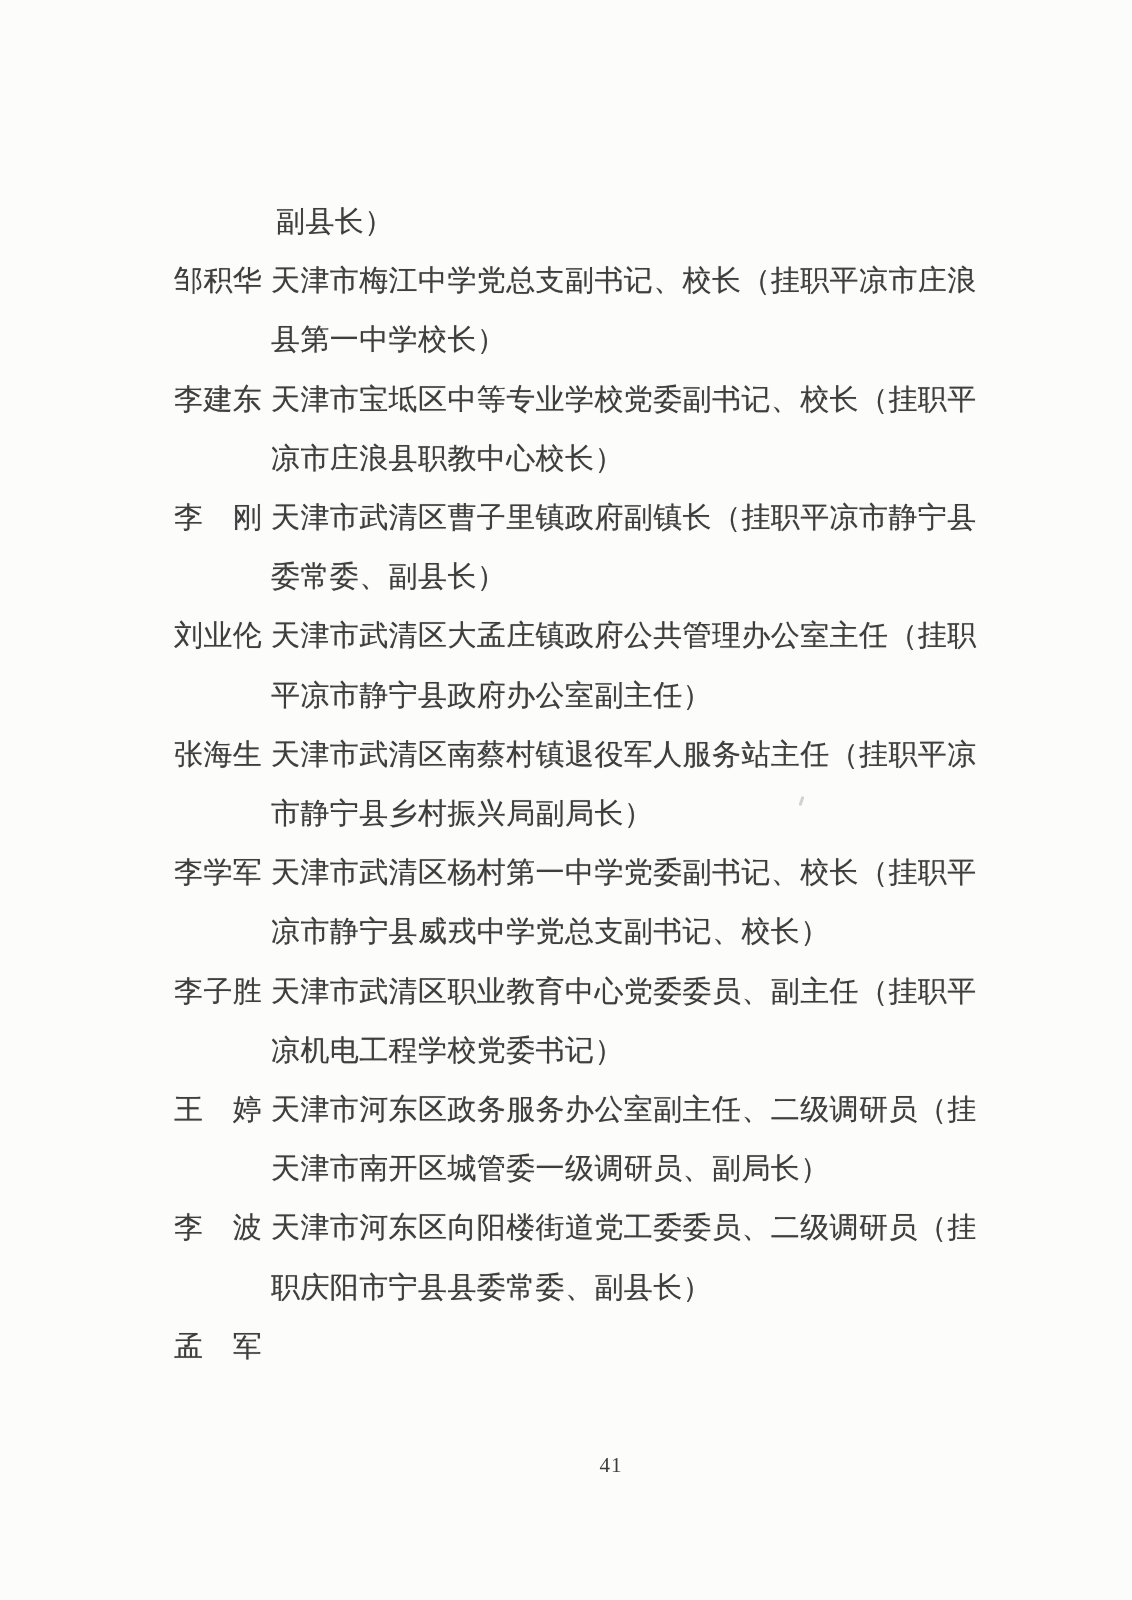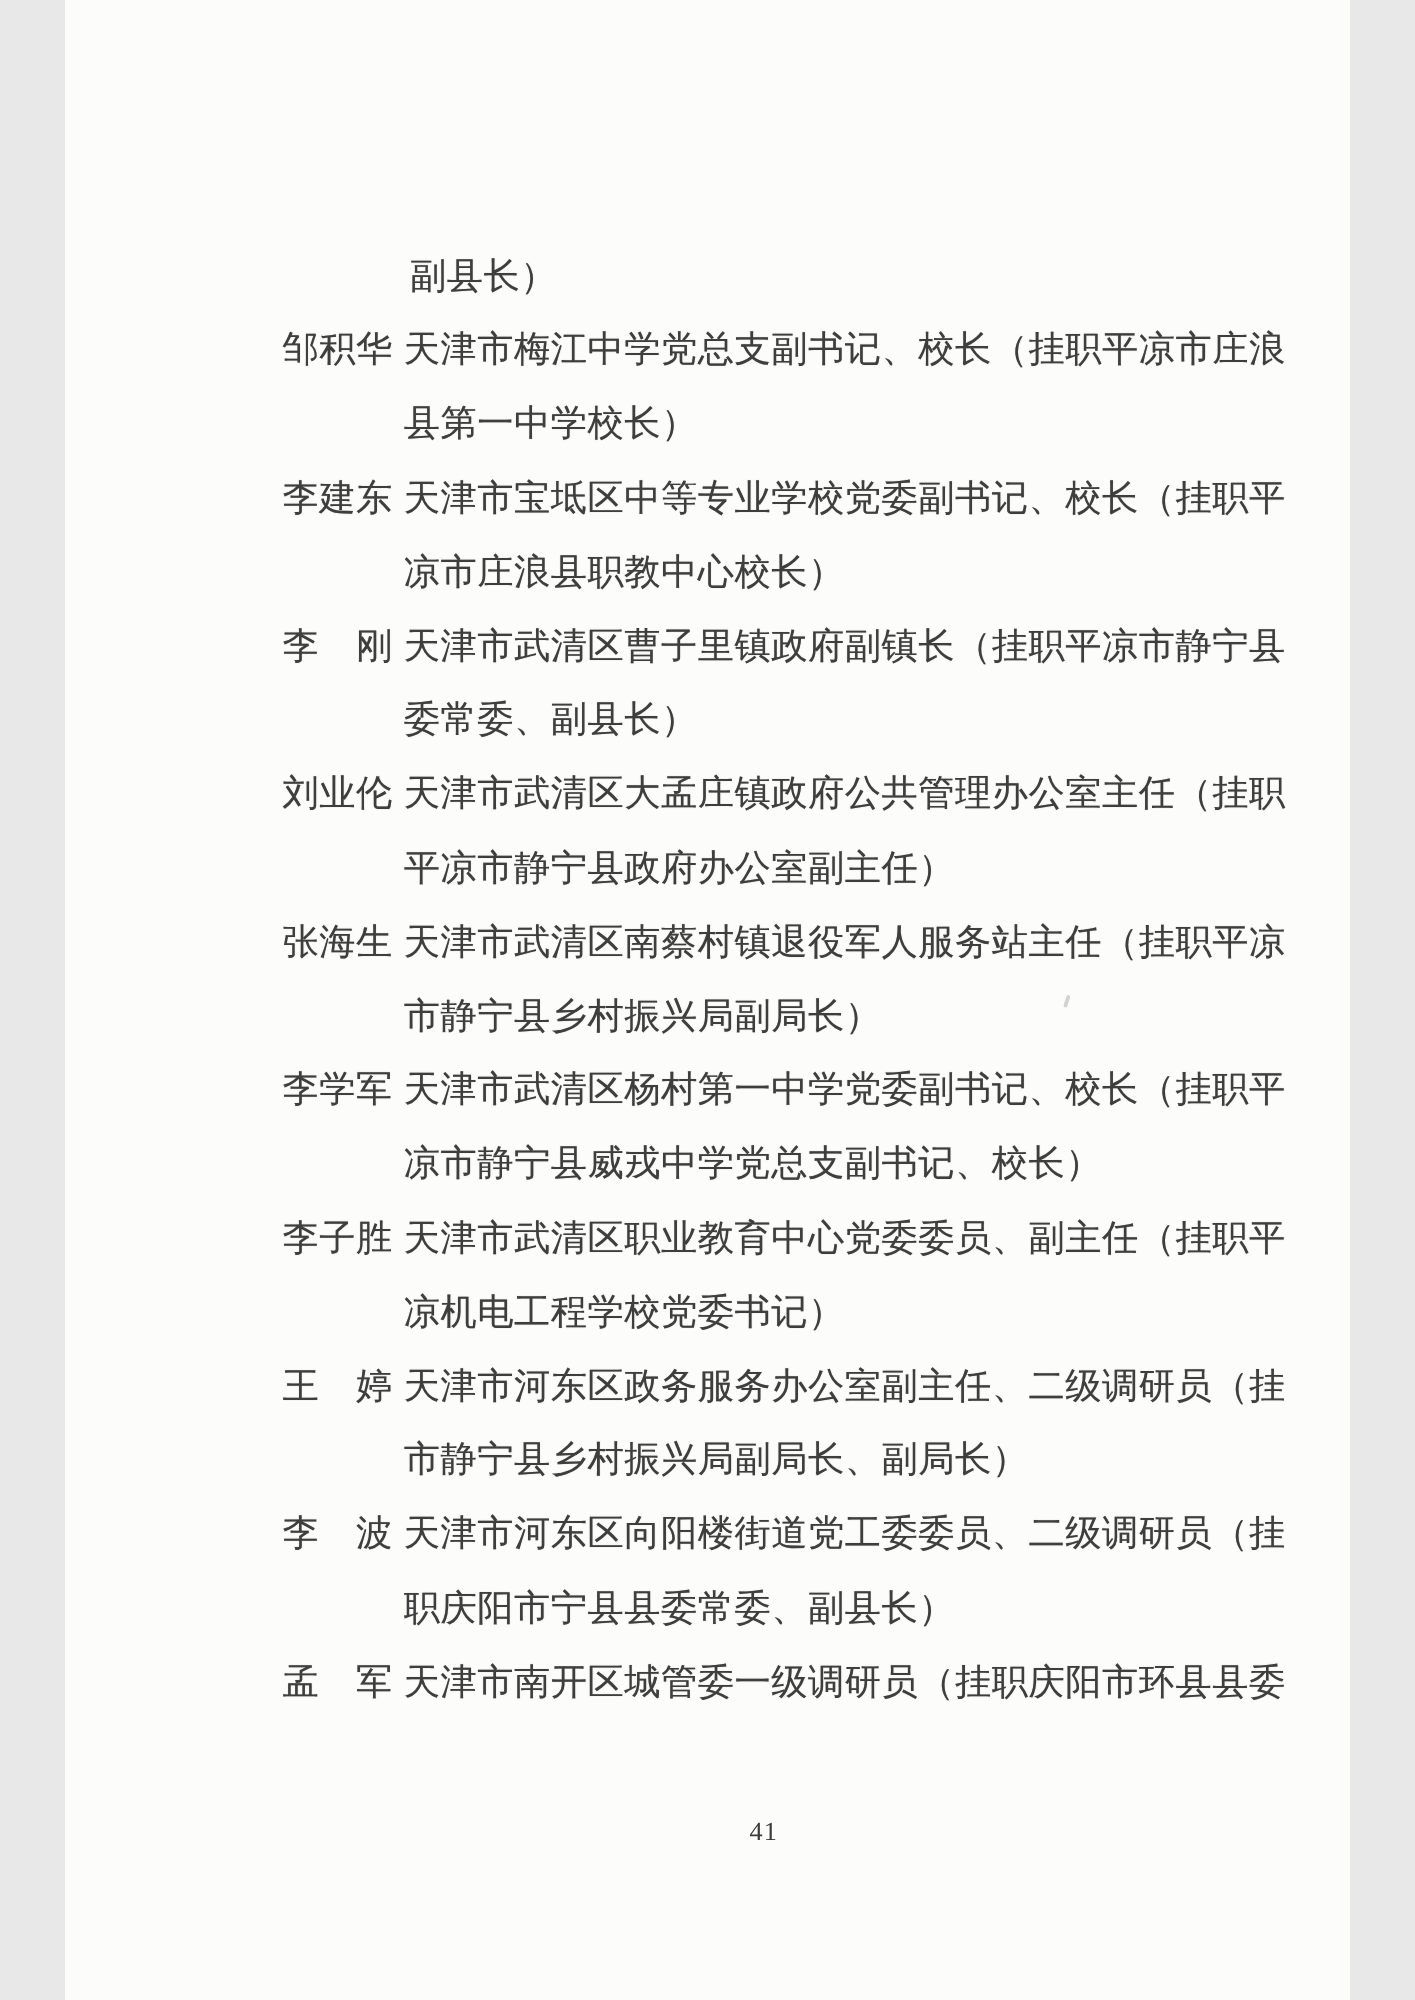--- a/index.html
+++ b/index.html
@@ -2,21 +2,21 @@
 <html><head>
 <meta charset="utf-8">
 <style>
   html, body {
     margin: 0;
     padding: 0;
     background: #e8e8e8;
   }
   .page {
     position: relative;
-    width: 1028px;
+    width: 1132px;
     height: 1600px;
     margin: 0 auto;
     background: #fcfcfb;
     overflow: hidden;
     font-family: "Liberation Serif", "DejaVu Serif", serif;
     color: #3e3e3e;
   }
   .line {
     position: absolute;
     left: 271px;
@@ -93,26 +93,25 @@
   <div class="name" style="top:858px">李学军</div>
   <div class="line" style="top:858px">天津市武清区杨村第一中学党委副书记、校长（挂职平</div>
   <div class="line" style="top:917px">凉市静宁县威戎中学党总支副书记、校长）</div>
 
   <div class="name" style="top:977px">李子胜</div>
   <div class="line" style="top:1036px">凉机电工程学校党委书记）</div>
   <div class="line" style="top:977px">天津市武清区职业教育中心党委委员、副主任（挂职平</div>
 
   <div class="name" style="top:1095px">王　婷</div>
   <div class="line" style="top:1095px">天津市河东区政务服务办公室副主任、二级调研员（挂</div>
-  <div class="line" style="top:1154px">市静宁县乡村振兴局副局长、副局长）</div>
+  <div class="line" style="top:1154px">天津市南开区城管委一级调研员、副局长）</div>
 
   <div class="name" style="top:1213px">李　波</div>
   <div class="line" style="top:1213px">天津市河东区向阳楼街道党工委委员、二级调研员（挂</div>
   <div class="line" style="top:1273px">职庆阳市宁县县委常委、副县长）</div>
 
   <div class="name" style="top:1332px">孟　军</div>
-  <div class="line" style="top:1332px">天津市南开区城管委一级调研员（挂职庆阳市环县县委</div>
 
   <div class="speck"></div>
 
   <div class="pagenum">41</div>
 
 </div>
 
 </body></html>

